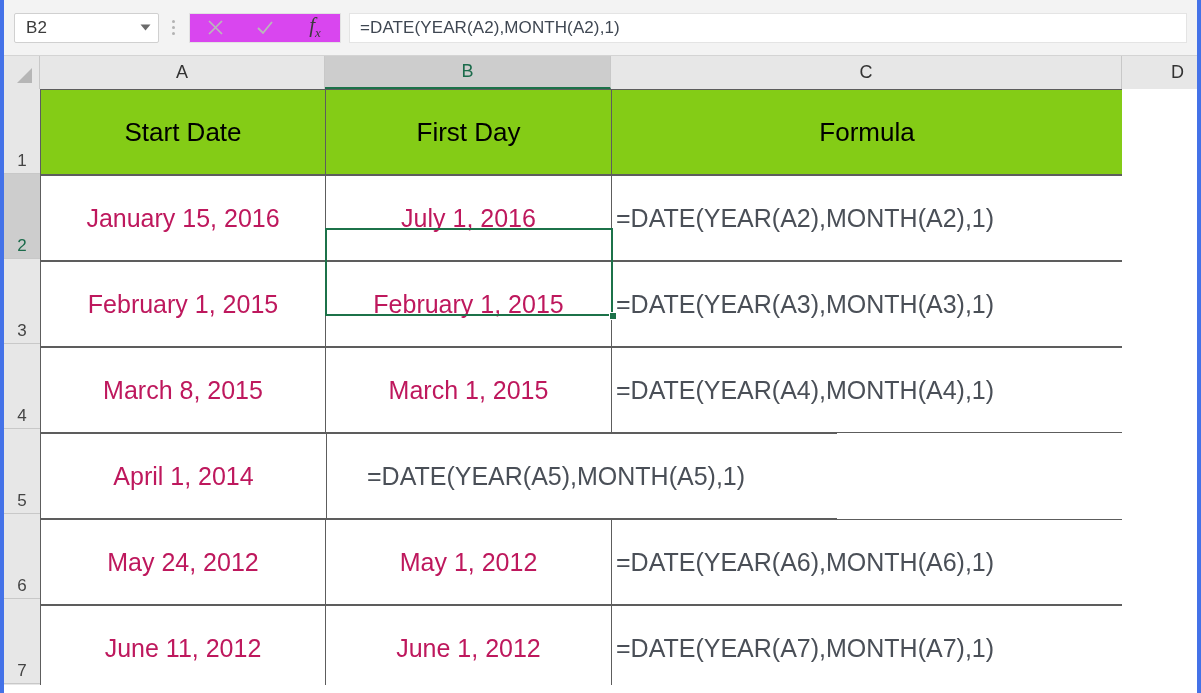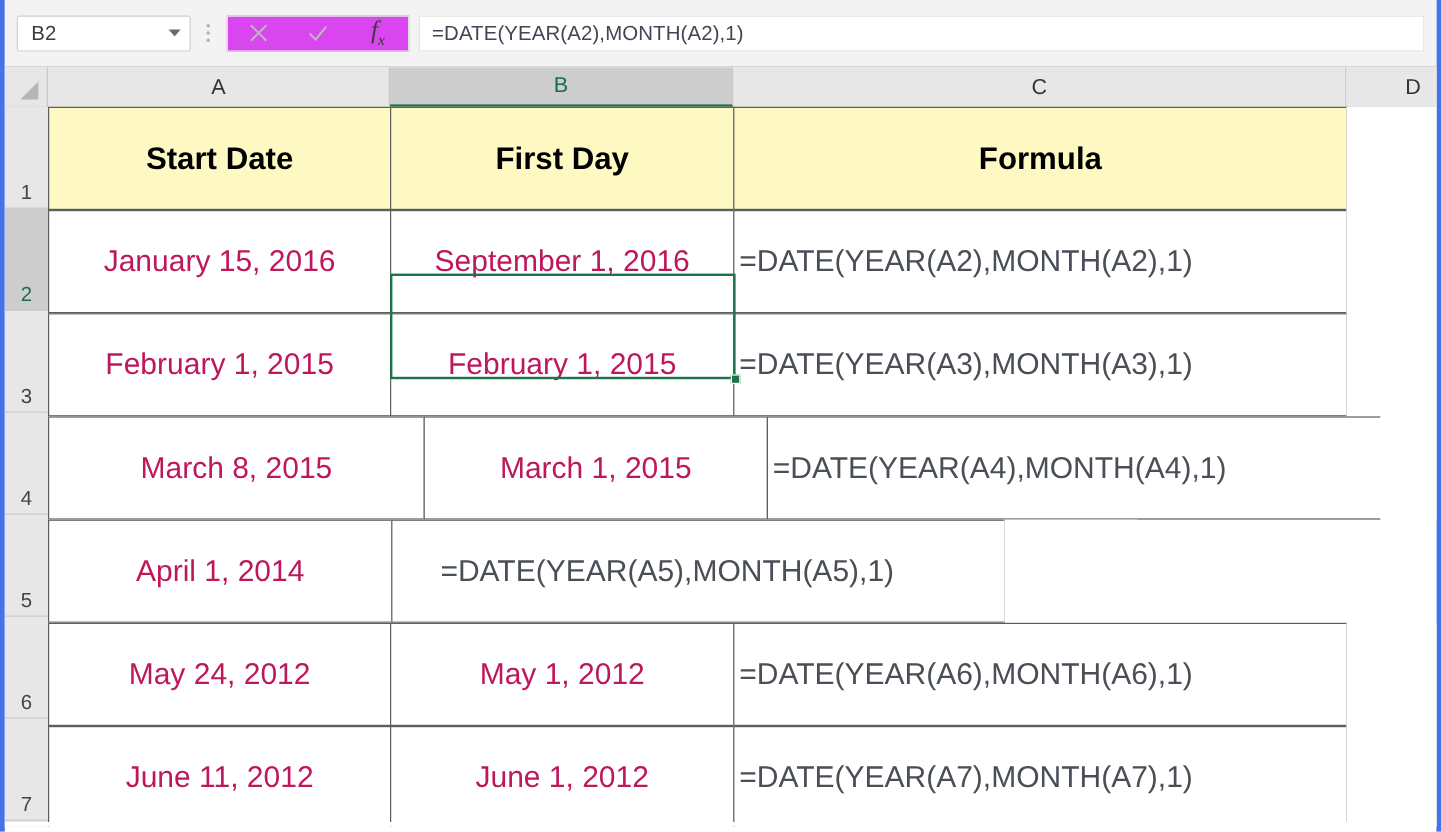--- a/index.html
+++ b/index.html
@@ -103,22 +103,22 @@
   }
   .rh.sel{background:#cdcdcd;color:#1b6b4b;}
 
   .sheet{position:absolute;top:33px;left:36px;}
   .row{display:flex;}
   .cell{
     box-sizing:border-box;background:#fff;
     display:flex;align-items:center;position:relative;
   }
   .cell.hdrcell{
-    background:#fef9c3;justify-content:center;
-    font-weight:bold;font-size:26px;color:#000;
+    background:#84cc16;justify-content:center;
+    font-weight:normal;font-size:26px;color:#000;
     border:1px solid #5d5d5d;margin-right:-1px;margin-bottom:-1px;
   }
   .cell.datacell{
     justify-content:center;font-size:25px;color:#be185d;
     border:1px solid #5d5d5d;margin-right:-1px;margin-bottom:-1px;
   }
   .cell.formulacell{
     justify-content:flex-start;font-size:25px;color:#4a4f57;
     padding-left:4px;
     border:1px solid #5d5d5d;margin-right:-1px;margin-bottom:-1px;
@@ -241,21 +241,21 @@
           <span>Formula</span>
         </div>
         <div class="cell plain" style="width:111px;height:86px;"></div>
       </div>
 
       <div class="row">
         <div class="cell datacell" style="width:286px;height:86px;">
           <span>January 15, 2016</span>
         </div>
         <div class="cell datacell" style="width:287px;height:86px;">
-          <span>September 1, 2016</span>
+          <span>July 1, 2016</span>
         </div>
         <div class="cell formulacell" style="width:512px;height:86px;">
           <span>=DATE(YEAR(A2),MONTH(A2),1)</span>
         </div>
         <div class="cell plain" style="width:111px;height:86px;"></div>
       </div>
 
       <div class="row">
         <div class="cell datacell" style="width:286px;height:86px;">
           <span>February 1, 2015</span>
@@ -263,21 +263,21 @@
         <div class="cell datacell" style="width:287px;height:86px;">
           <span>February 1, 2015</span>
         </div>
         <div class="cell formulacell" style="width:512px;height:86px;">
           <span>=DATE(YEAR(A3),MONTH(A3),1)</span>
         </div>
         <div class="cell plain" style="width:111px;height:86px;"></div>
       </div>
 
       <div class="row">
-        <div class="cell datacell" style="width:314px;height:86px;">
+        <div class="cell datacell" style="width:286px;height:86px;">
           <span>March 8, 2015</span>
         </div>
         <div class="cell datacell" style="width:287px;height:86px;">
           <span>March 1, 2015</span>
         </div>
         <div class="cell formulacell" style="width:512px;height:86px;">
           <span>=DATE(YEAR(A4),MONTH(A4),1)</span>
         </div>
         <div class="cell plain" style="width:111px;height:86px;"></div>
       </div>

